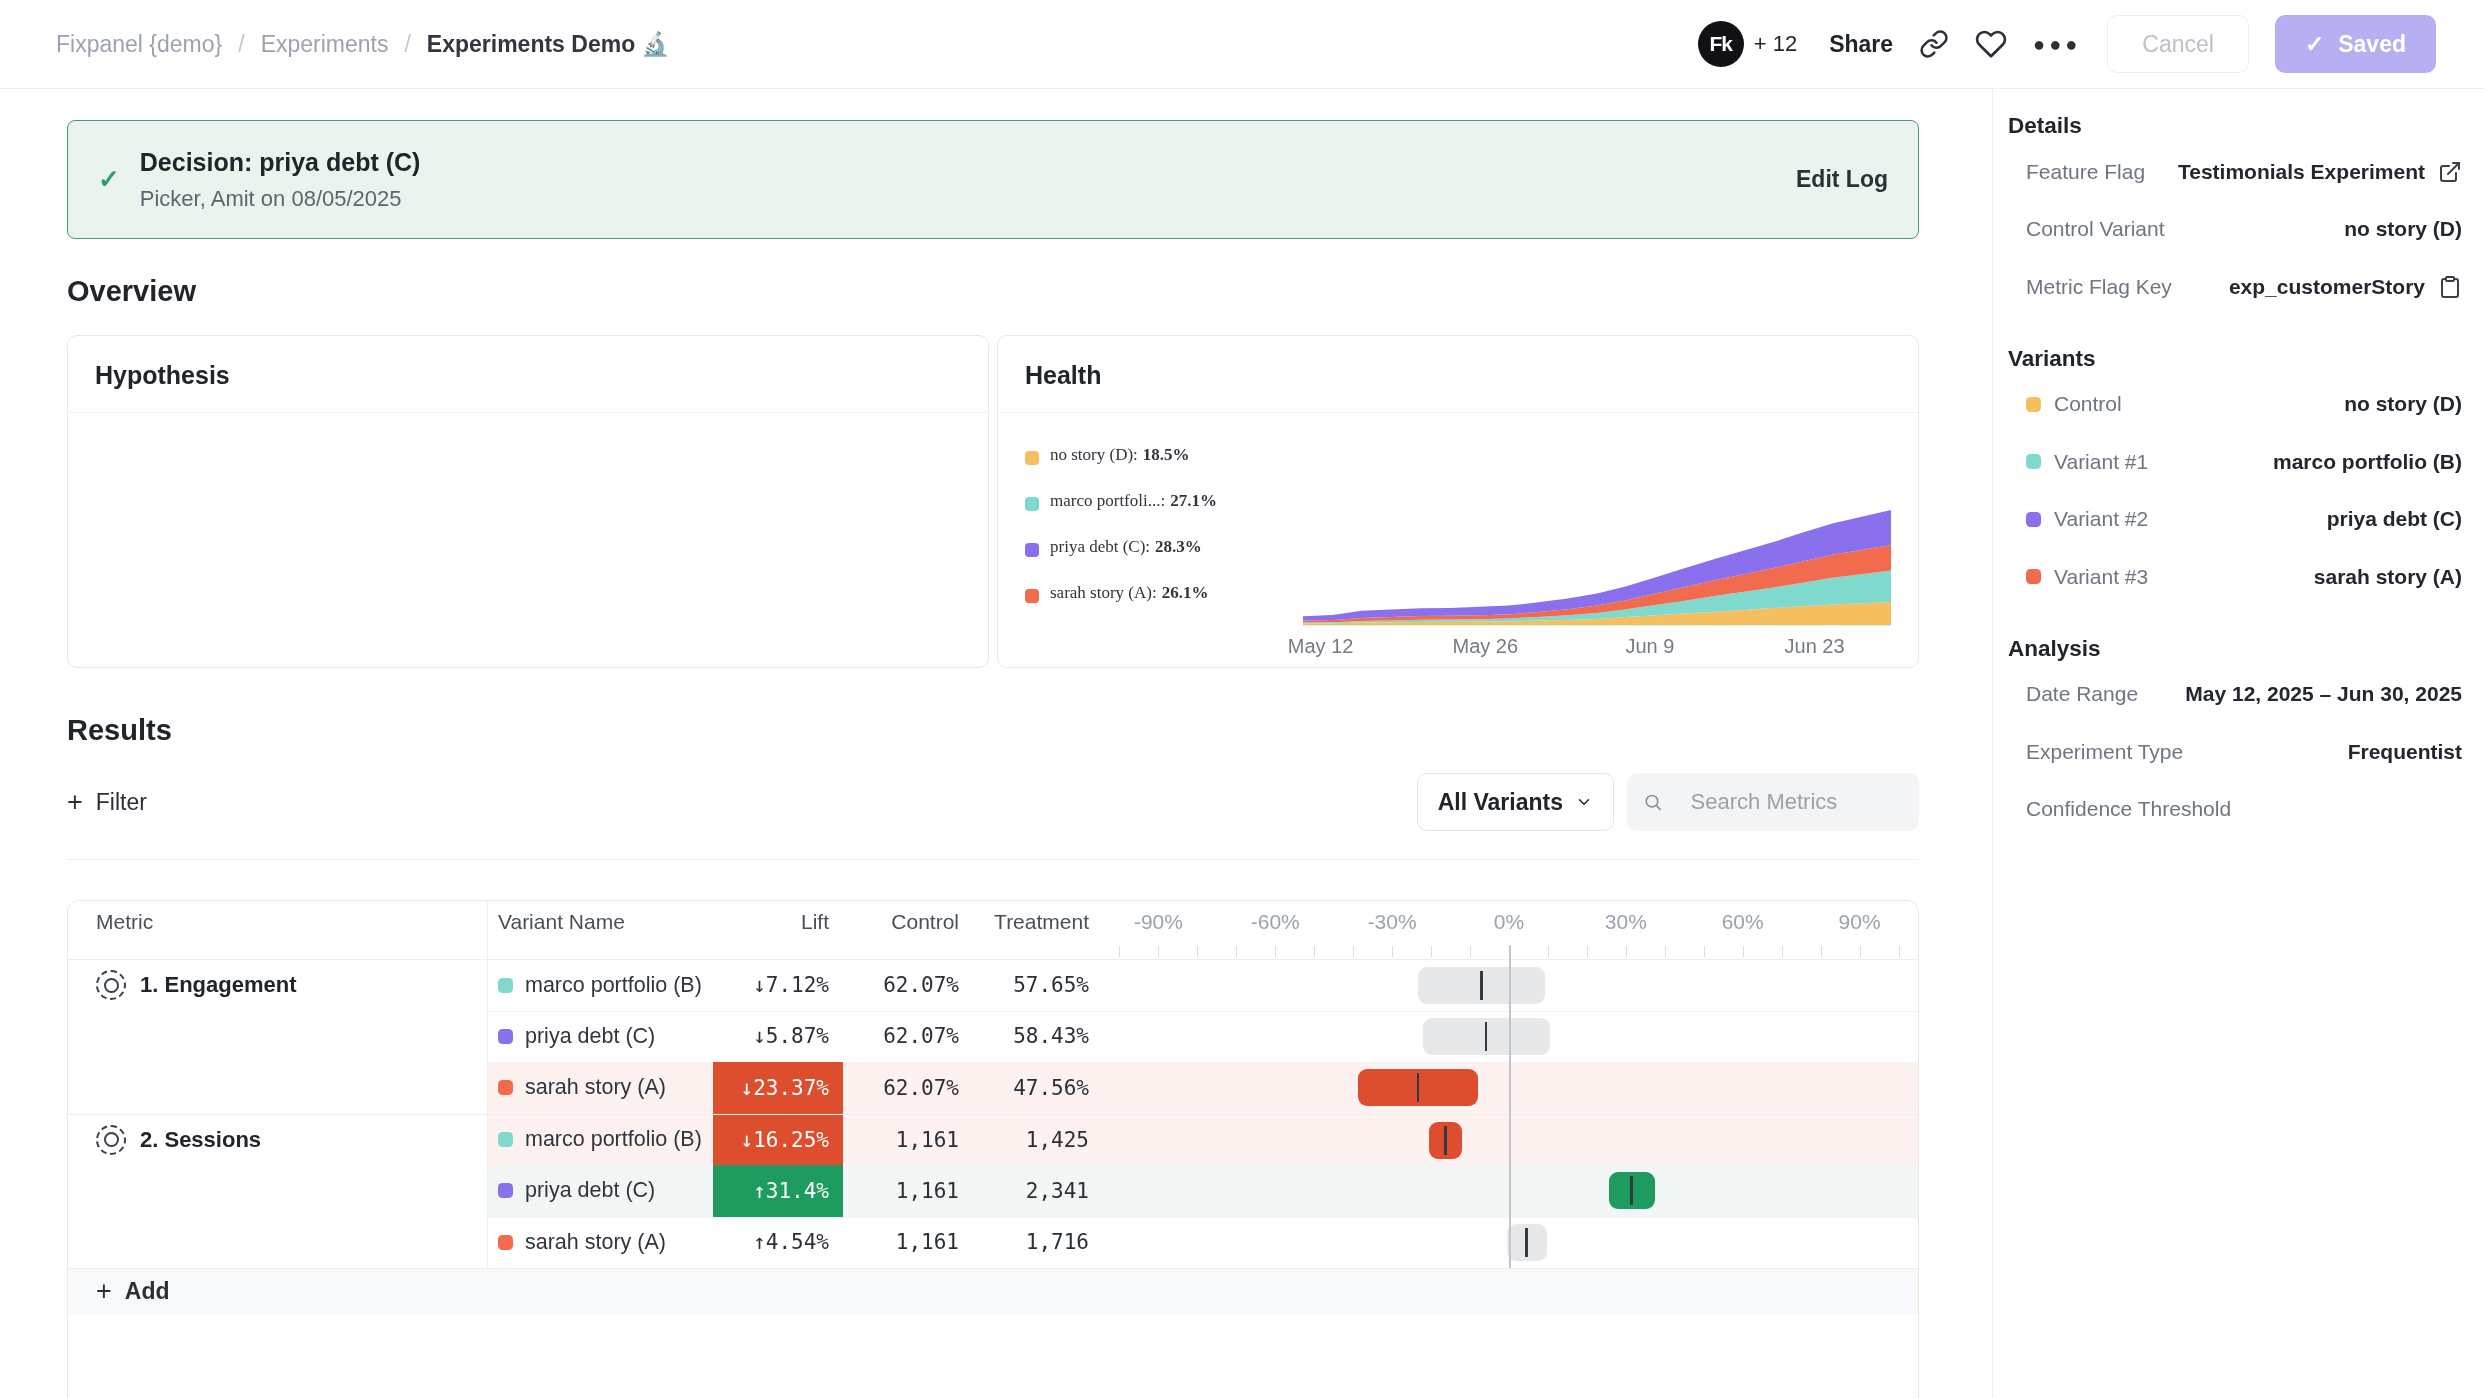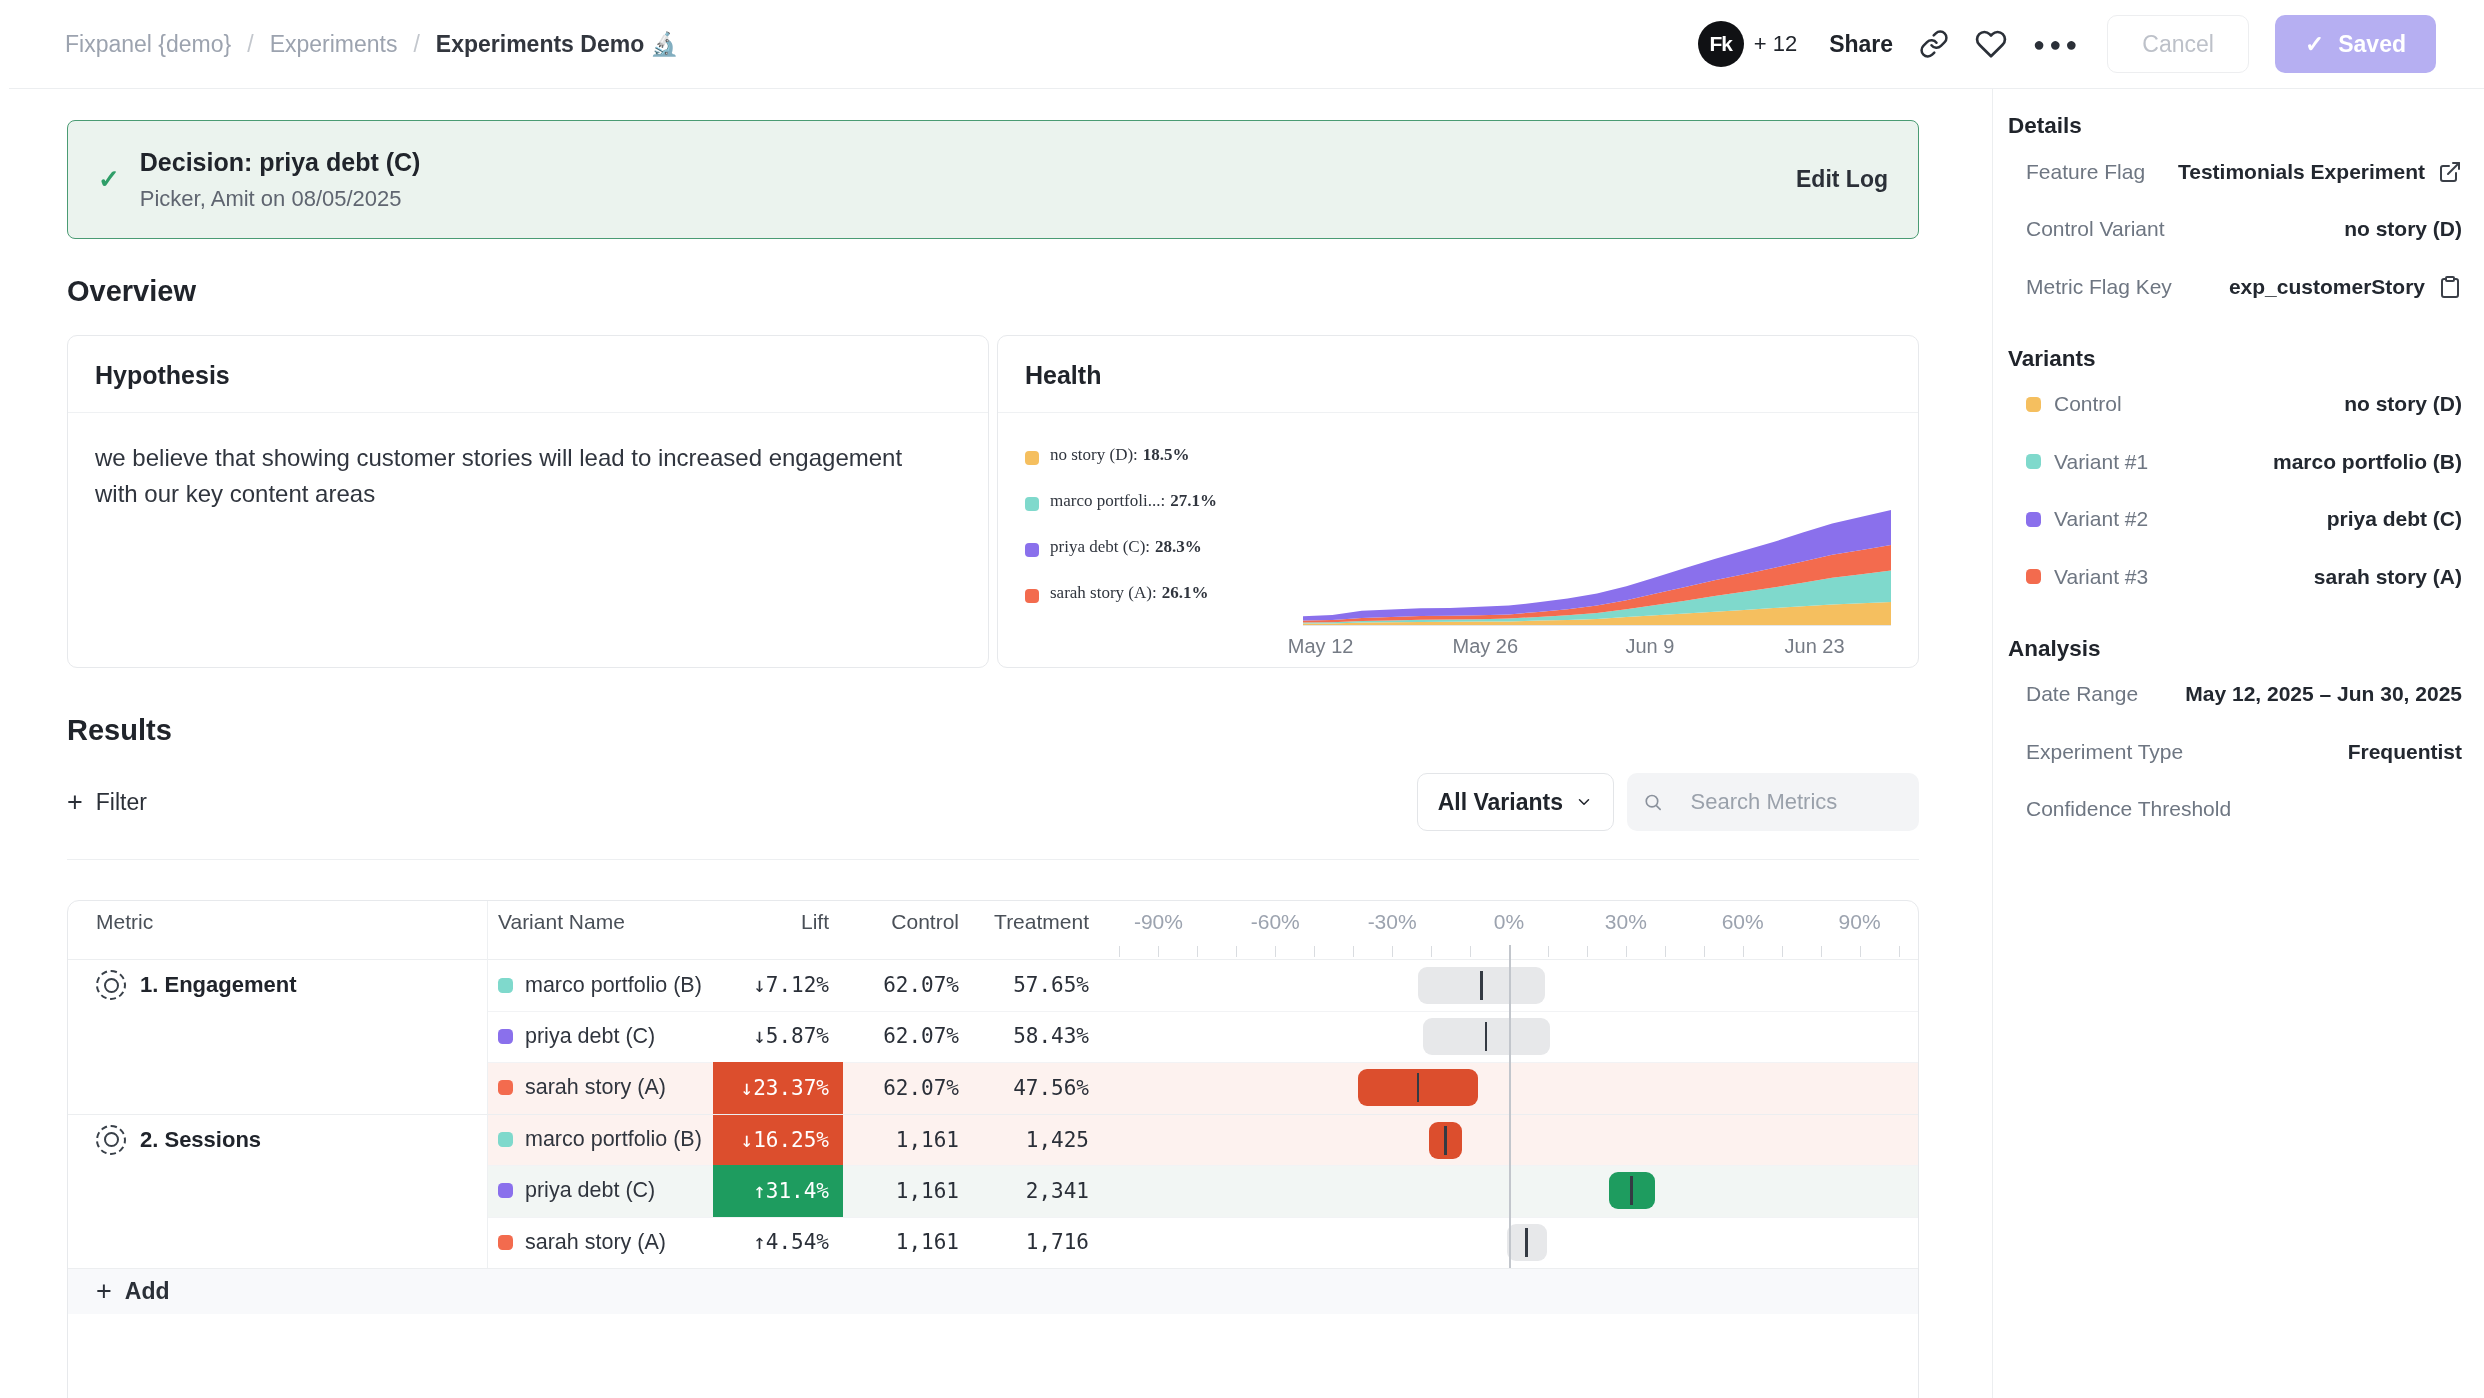--- a/index.html
+++ b/index.html
@@ -1,21 +1,21 @@
 <!DOCTYPE html>
 <html><head>
 <meta charset="utf-8">
 <style>
   * { margin:0; padding:0; box-sizing:border-box; }
   html,body { width:2484px; height:1398px; overflow:hidden; background:#fff;
     font-family:"Liberation Sans", sans-serif; color:#20242B; }
 
   
   .topbar { height:89px; display:flex; align-items:center; padding:0 48px 0 56px;
-    border-bottom:1px solid #ECEEF0; background:#fff;margin-left:9px; }
+    border-bottom:1px solid #ECEEF0; background:#fff; }
   .breadcrumb { display:flex; align-items:center; gap:16px; font-size:23px; }
   .crumb { color:#9CA3AF; cursor:pointer; }
   .crumb.current { color:#32363E; font-weight:600; }
   .bc-sep { color:#C3C7CD; }
   .tb-right { margin-left:auto; display:flex; align-items:center; gap:26px; }
   .avatar { width:46px; height:46px; border-radius:50%; background:#101114; color:#fff;
     display:flex; align-items:center; justify-content:center; font-weight:800; font-size:21px; letter-spacing:-1px; }
   .collab { font-size:22px; color:#20242B; margin-left:-16px; }
   .share { font-size:23px; font-weight:600; color:#20242B; cursor:pointer; margin-left:6px; }
   .icon-btn { display:flex; align-items:center; cursor:pointer; color:#2B3038; }
@@ -173,21 +173,20 @@
           <div class="banner-sub">Picker, Amit on 08/05/2025</div>
         </div>
         <span class="edit-log">Edit Log</span>
       </div>
 
       <h2 class="section-h">Overview</h2>
 
       <div class="cards">
         <div class="card">
           <div class="card-h">Hypothesis</div>
-          <div class="hyp-body">we believe that showing customer stories will lead to increased engagement with our key content areas</div>
         </div>
         <div class="card">
           <div class="card-h">Health</div>
           <div class="health-body">
             <div class="legend" id="health-legend">
                 <div class="legend-item">
                   <span class="legend-swatch" style="background: rgb(245, 191, 95);"></span>
                   <span>no story (D):</span>
                   <span class="legend-val">18.5%</span>
                 </div>

